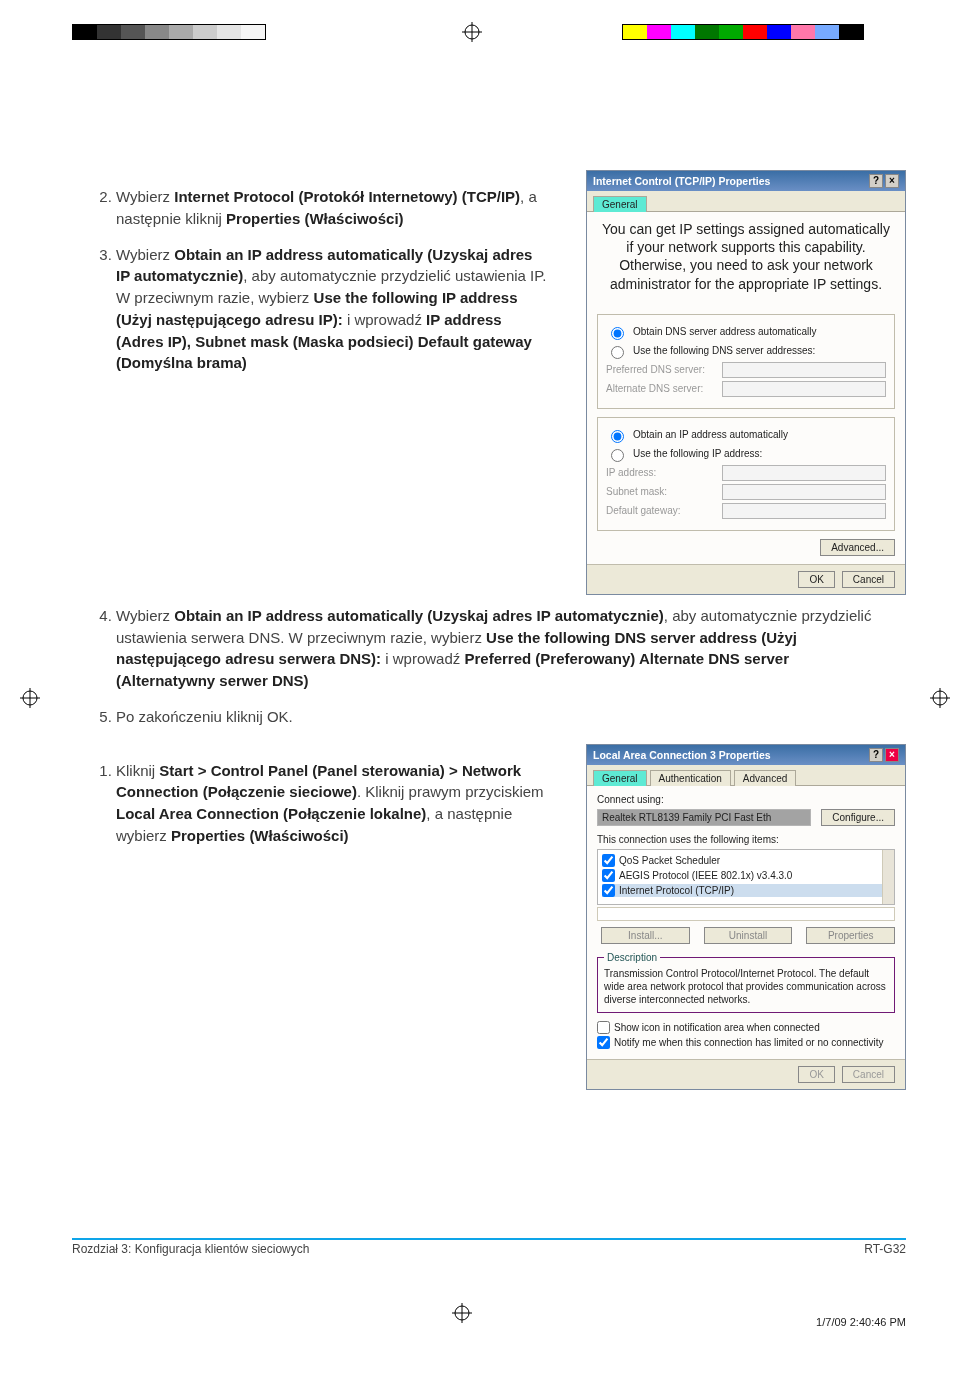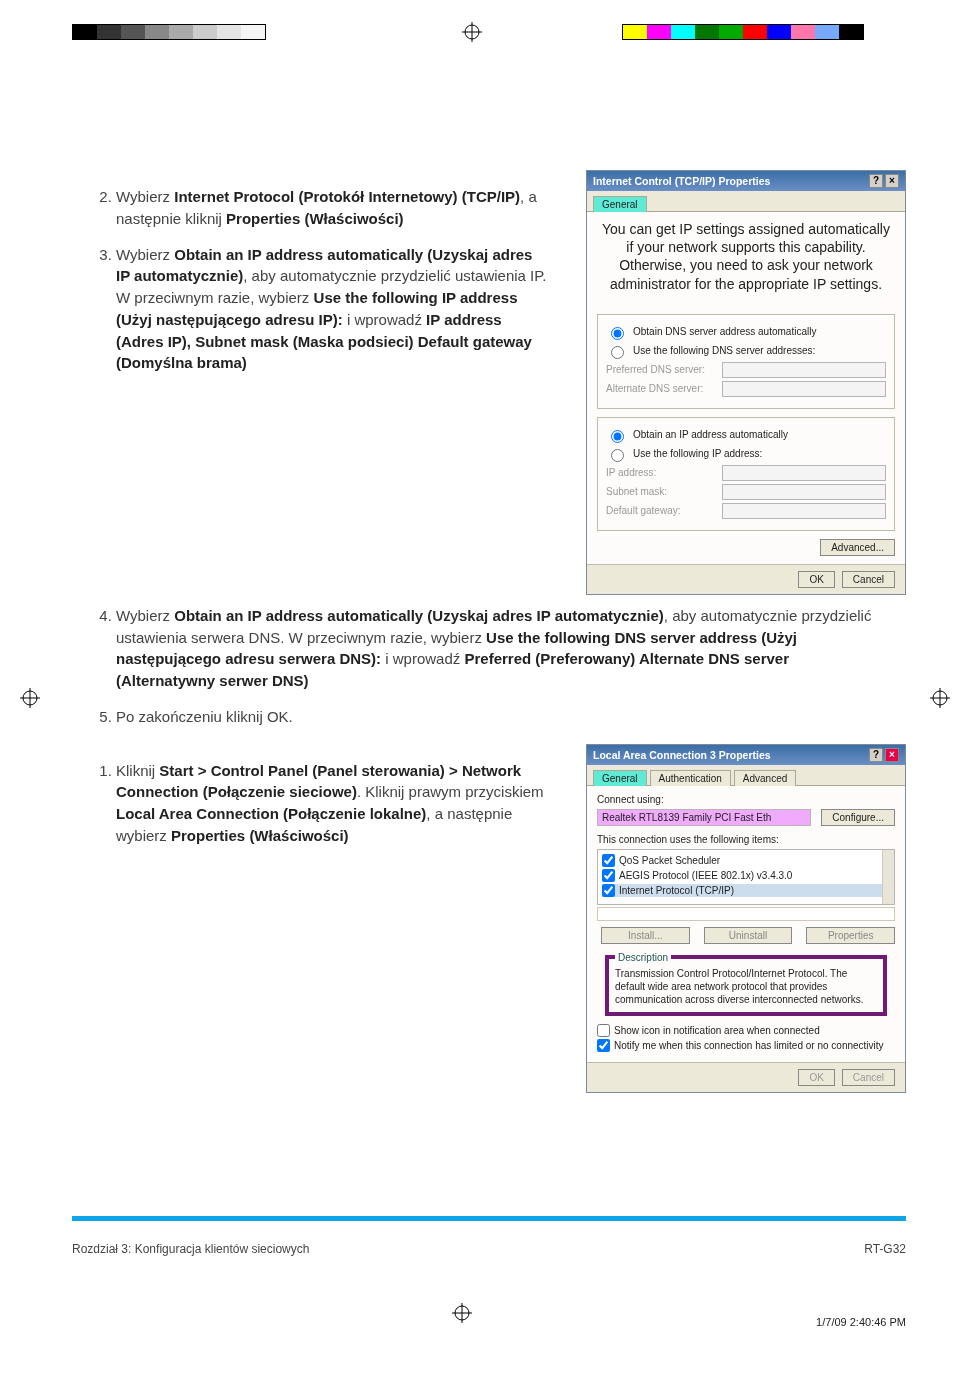--- a/index.html
+++ b/index.html
@@ -154,30 +154,30 @@
     position:relative;
   }
   .dlg .listbox .sb {
     position:absolute; right:0; top:0; bottom:0; width:12px; background:#e8e4d8; border-left:1px solid #cfcab8;
   }
   .dlg .scrollrow {
     border:1px solid #cfcab8; background:#fff; height:14px; position:relative; margin-top:2px;
   }
   .dlg .three-btn { display:flex; gap:10px; margin:6px 0 8px; }
   .dlg .three-btn .btn { flex:1; text-align:center; padding:2px 0; color:#888; }
-  .dlg fieldset { border:4px solid #701a75; padding:4px 6px 6px; margin:4px 8px 8px; font-size:10px; }
+  .dlg fieldset { border:1px solid #701a75; padding:4px 6px 6px; margin:4px 0 8px; font-size:10px; }
   .dlg fieldset legend { color:#255; padding:0 3px; }
   .dlg .chk { display:flex; align-items:center; gap:4px; margin:2px 0; font-size:10px; }
   .dlg .chk input { margin:0; }
   .page-footer {
     position:absolute;
     bottom:120px;
     left:72px; right:48px;
-    border-top:5px solid #0ea5e9;
-    padding-top:21px;
+    border-top:2px solid #0ea5e9;
+    padding-top:2px;
     font-size:12px;
     color:#444;
     display:flex;
     justify-content:space-between;
   }
   .page-num {
     position:absolute;
     bottom:118px;
     right:6px;
     font-size:13px;
@@ -356,21 +356,21 @@
             </div>
           </div>
           <div class="tabs">
             <span class="tab">General</span>
             <span class="tab dim">Authentication</span>
             <span class="tab dim">Advanced</span>
           </div>
           <div class="body">
             <div style="font-size:10px; margin-bottom:4px;">Connect using:</div>
             <div class="row">
-              <div style="flex:1; border:1px solid #b5b5b5; background:#f0abfc; padding:2px 4px; font-size:10px;">Realtek RTL8139 Family PCI Fast Eth</div>
+              <div style="flex:1; border:1px solid #b5b5b5; background:#a3a3a3; padding:2px 4px; font-size:10px;">Realtek RTL8139 Family PCI Fast Eth</div>
               <span class="btn">Configure...</span>
             </div>
             <div style="font-size:10px; margin:8px 0 4px;">This connection uses the following items:</div>
             <div class="listbox">
               <div class="chk">
                   <input type="checkbox" checked="" style=""> 
                   <span>QoS Packet Scheduler</span>
                 </div>
               <div class="chk">
                   <input type="checkbox" checked="" style=""> 

